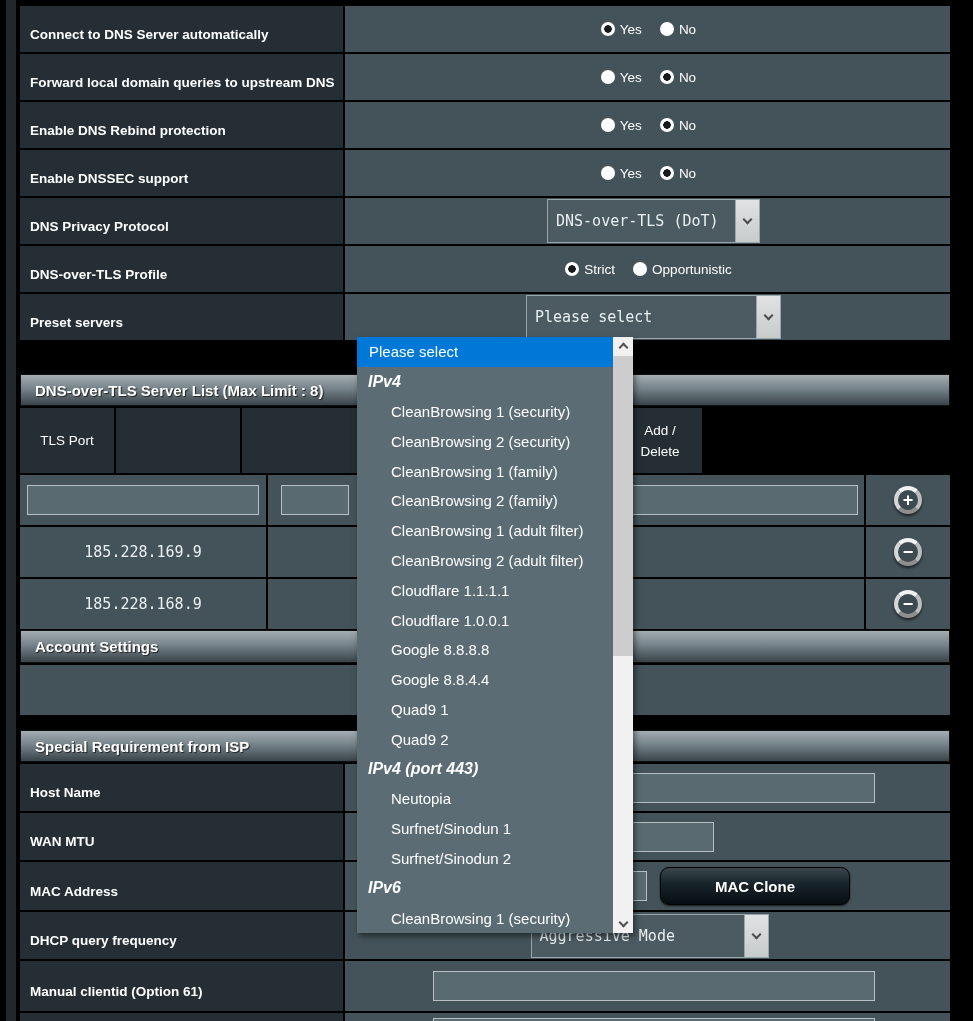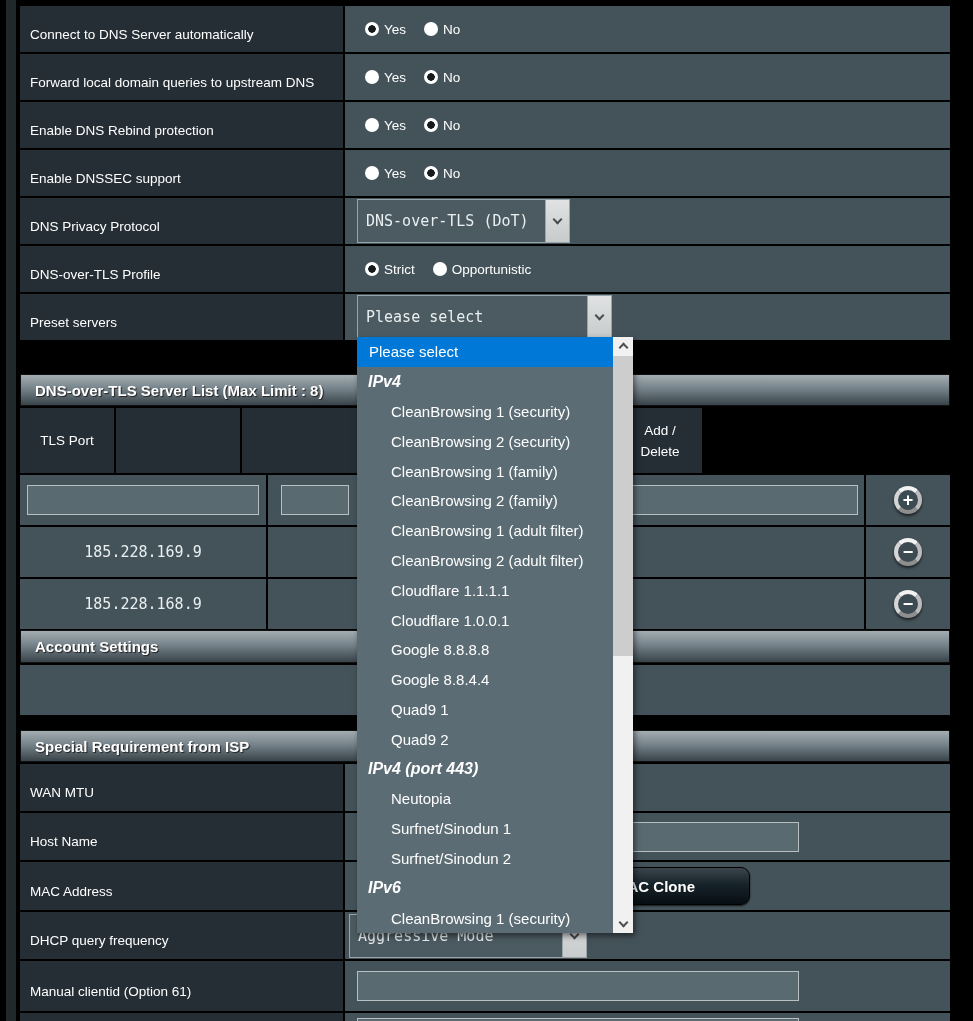--- a/index.html
+++ b/index.html
@@ -6,22 +6,22 @@
   html,body { background:#000; }
   .page { position:relative; width:973px; height:1021px; background:#000; overflow:hidden;
           font-family:"Liberation Sans", sans-serif; color:#fff; }
   .edge-strip { position:absolute; left:6px; top:0; width:10px; height:1021px; background:#20282c; }
 
   
   .sec { position:absolute; left:20px; width:930px; }
   .srow { display:flex; margin-bottom:2px; }
   .lbl { flex:0 0 325px; background:#242e34; color:#fff; font-size:13.5px;
          display:flex; align-items:center; padding:16px 8px 4px 10px; line-height:1.25;
-         border-right:2px solid #000; }
-  .val { flex:1; background:#44535a; display:flex; align-items:center; }
+         border-right:2px solid #000;font-weight:bold; }
+  .val { flex:1; background:#44535a; display:flex; align-items:center;justify-content:center; }
 
   
   .radio { width:14px; height:14px; border-radius:50%; background:#fff; display:inline-block;
            margin-right:5px; flex:none; }
   .radio.checked { background:radial-gradient(circle at 50% 50%, #151a1c 0 3.5px, #fff 4px); }
   .rlabel { font-size:13.5px; margin-right:18px; }
 
   
   .selectw { height:44px; background:#4c5b62; border:1px solid #9aa5aa; display:flex; align-items:stretch; }
   .selectw .stext { font-family:"DejaVu Sans Mono", monospace; font-size:15px; color:#e9eff1;
@@ -224,30 +224,30 @@
       <div class="val"></div>
     </div>
   </div>
 
   <div class="sec" style="top:730px">
     <div class="tbar">
       <span>Special Requirement from ISP</span>
     </div>
 
     <div class="srow" style="height:47px">
+      <div class="lbl">Host Name</div>
+      <div class="val" style="padding-left:12px">
+        <input class="tin" style="width: 442px;">
+      </div>
+    </div>
+
+    <div class="srow" style="height:47px">
       <div class="lbl">WAN MTU</div>
       <div class="val" style="padding-left:12px">
         <input class="tin" style="width: 120px;">
-      </div>
-    </div>
-
-    <div class="srow" style="height:47px">
-      <div class="lbl">Host Name</div>
-      <div class="val" style="padding-left:12px">
-        <input class="tin" style="width: 442px;">
       </div>
     </div>
 
     <div class="srow" style="height:48px">
       <div class="lbl">MAC Address</div>
       <div class="val" style="padding-left:12px">
         <input class="tin" style="width: 190px;">
         <div class="push-btn" style="margin-left:13px">MAC Clone</div>
       </div>
     </div>

